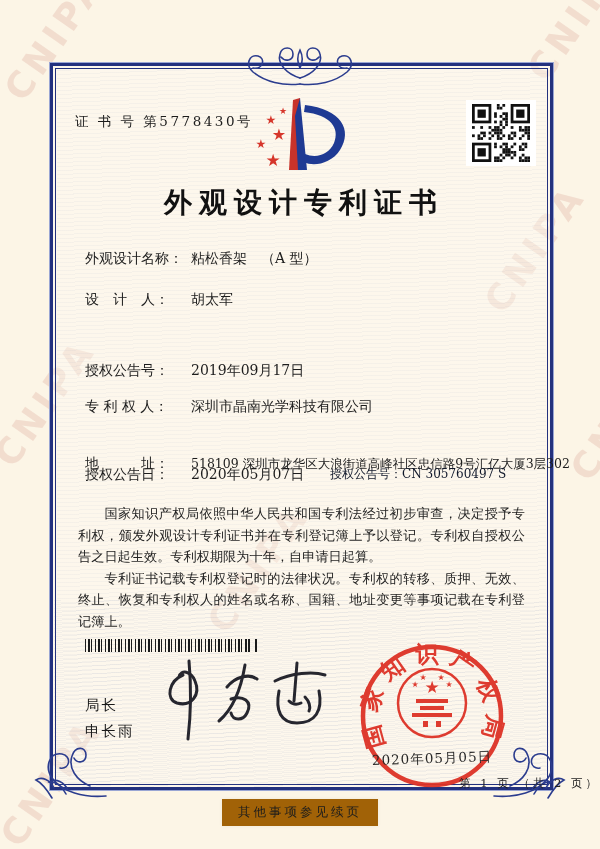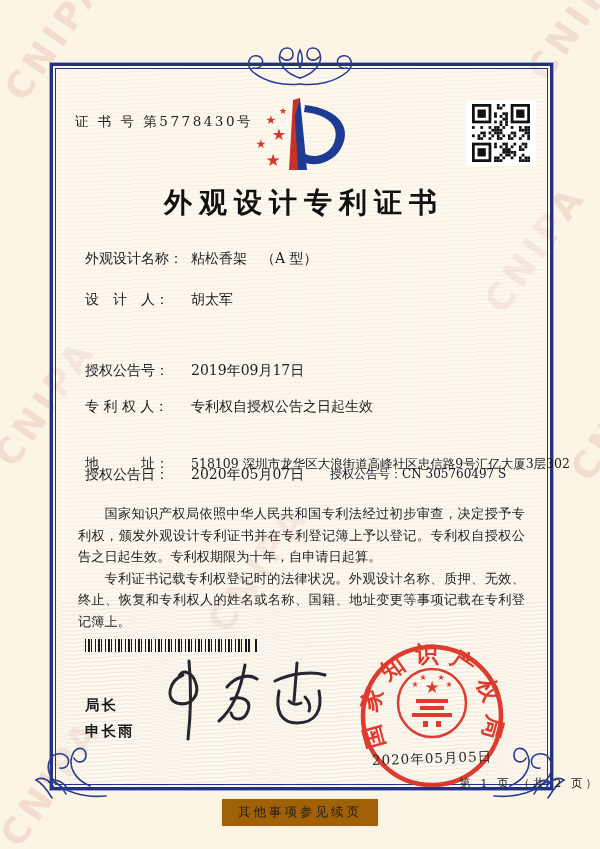--- a/index.html
+++ b/index.html
@@ -63,21 +63,21 @@
   
   .barcode {
     position:absolute; left:85px; top:639px; width:172px; height:13px;
     background:repeating-linear-gradient(90deg,
       #1b1b1b 0 1.5px, rgba(0,0,0,0) 1.5px 3px,
       #1b1b1b 3px 5.5px, rgba(0,0,0,0) 5.5px 6.5px,
       #1b1b1b 6.5px 7.5px, rgba(0,0,0,0) 7.5px 10px);
   }
   .sig-title, .sig-name {
     position:absolute; left:85px; font-family:"DejaVu Sans","Liberation Sans",sans-serif;
-    font-weight:bold; font-size:14.5px; color:#1a1a1a; letter-spacing:2px;
+    font-weight:normal; font-size:14.5px; color:#1a1a1a; letter-spacing:2px;
   }
   .sig-title { top:696px; }
   .sig-name  { top:722px; }
   .signature { position:absolute; left:155px; top:653px; width:195px; height:100px; }
   .signature path { stroke:#26262e; stroke-width:3; fill:none; stroke-linecap:round; stroke-linejoin:round; }
   .seal { position:absolute; left:357px; top:641px; width:150px; height:150px; opacity:0.95; }
   .page-info {
     position:absolute; left:0; top:776px; width:100%; text-align:right;
     font-size:11.5px; letter-spacing:3px; color:#222;
   }
@@ -275,35 +275,35 @@
   <div class="field" style="top:250px;">
     <span class="lbl">外观设计名称：</span><span class="val">粘松香架　（A 型）</span>
   </div>
   <div class="field" style="top:291px;">
     <span class="lbl">设　计　人：</span><span class="val">胡太军</span>
   </div>
   <div class="field" style="top:362px;">
     <span class="lbl">授权公告号：</span><span class="val">2019年09月17日</span>
   </div>
   <div class="field" style="top:398px;">
-    <span class="lbl">专 利 权 人：</span><span class="val">专利权自授权公告之日起生效</span>
+    <span class="lbl">专 利 权 人：</span><span class="val">深圳市晶南光学科技有限公司</span>
   </div>
   <div class="field addr" style="top:455px;">
     <span class="lbl">地　　　址：</span><span class="val">518109 深圳市龙华区大浪街道高峰社区忠信路9号汇亿大厦3层302</span>
   </div>
   <div class="field" style="top:466px;">
     <span class="lbl">授权公告日：</span><span class="val">2020年05月07日</span>
   </div>
   <div class="grant2" style="top:466px;">
     <span>授权公告号：</span><span>CN 305760497 S</span>
   </div>
 
   <div class="paras">
     <p>国家知识产权局依照中华人民共和国专利法经过初步审查，决定授予专利权，颁发外观设计专利证书并在专利登记簿上予以登记。专利权自授权公告之日起生效。专利权期限为十年，自申请日起算。</p>
-    <p>专利证书记载专利权登记时的法律状况。外观设计名称、质押、无效、终止、恢复和专利权人的姓名或名称、国籍、地址变更等事项记载在专利登记簿上。</p>
+    <p>专利证书记载专利权登记时的法律状况。专利权的转移、质押、无效、终止、恢复和专利权人的姓名或名称、国籍、地址变更等事项记载在专利登记簿上。</p>
   </div>
 
   <div class="barcode"></div>
 
   <div class="sig-title">局长</div>
   <div class="sig-name">申长雨</div>
   <svg class="signature" viewBox="0 0 195 100">
     <path d="M28,22 C14,28 10,46 22,50 C36,54 46,42 40,28 C36,18 26,16 24,24"></path>
     <path d="M34,8 C36,30 36,60 33,86"></path>
     <path d="M72,34 C80,24 94,20 102,26"></path>

